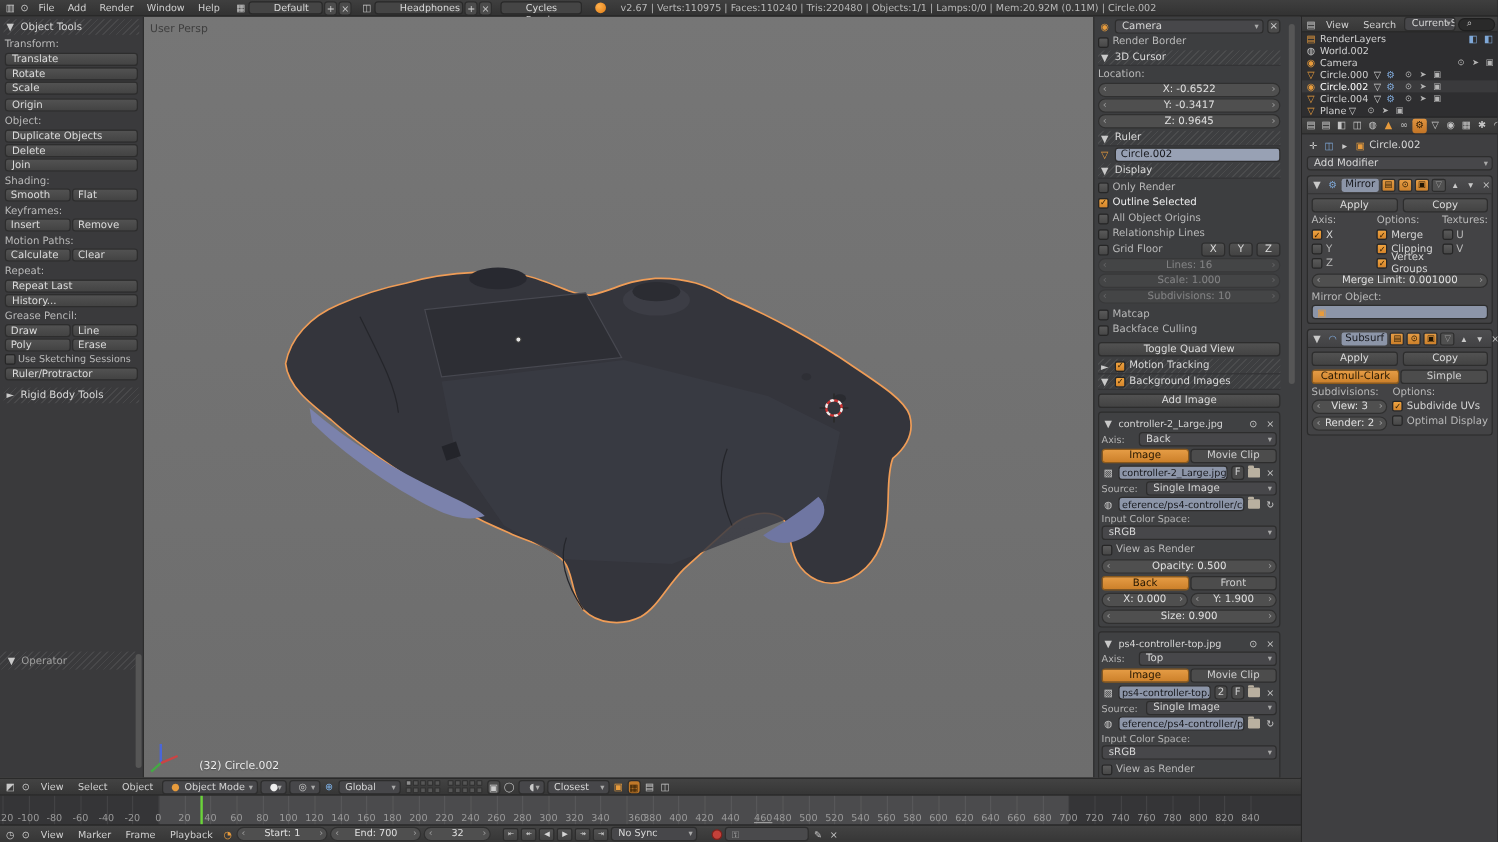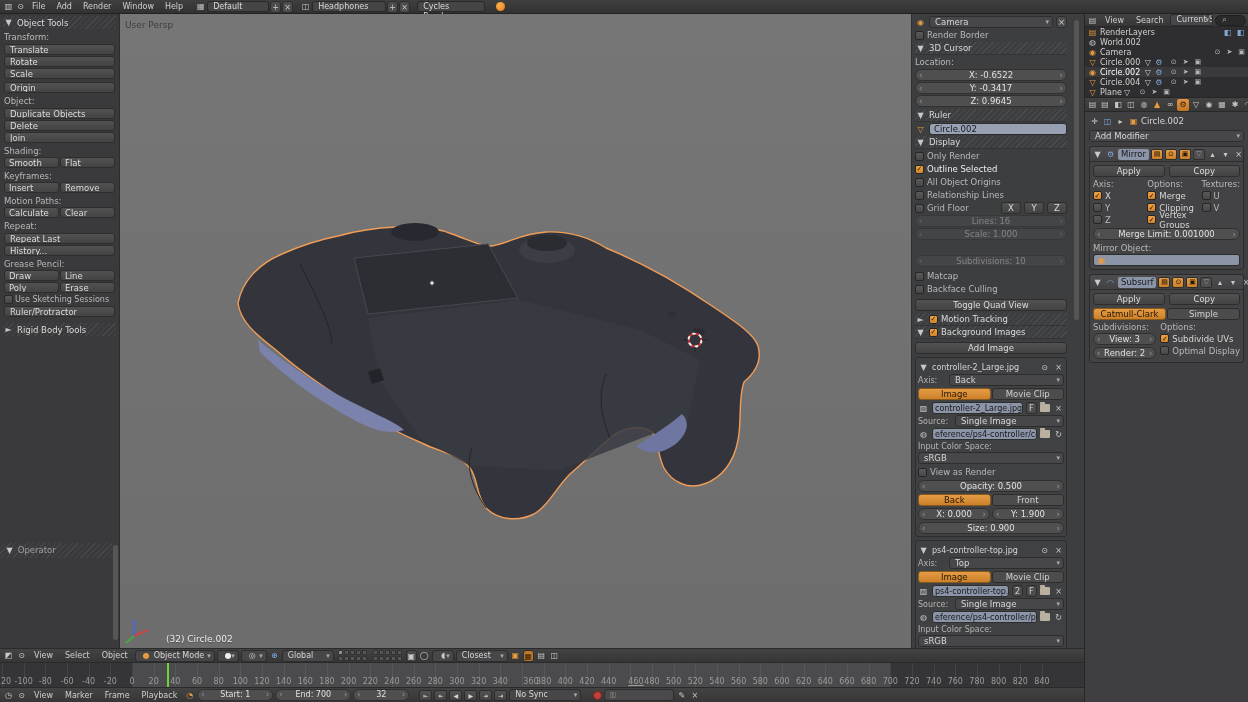--- a/index.html
+++ b/index.html
@@ -34,21 +34,21 @@
 .namefield{background:#98a1b4;color:#17181c;border:1px solid #2d2d2d;border-radius:3px;height:12px;line-height:11px;
   padding:0 4px;overflow:hidden;white-space:nowrap}
 .pathfield{background:#8c95a8;color:#17181c;border:1px solid #2d2d2d;border-radius:3px;height:12px;line-height:11px;
   padding:0 2px;overflow:hidden;white-space:nowrap;font-size:8px}
 .x{width:11px;height:12px;line-height:11px;text-align:center;background:#4c4c4c;border:1px solid #2d2d2d;border-radius:3px;color:#ccc;flex:none}
 .hatch{background:repeating-linear-gradient(135deg,transparent 0 3px,rgba(255,255,255,.07) 3px 4px)}
 
 #topbar{left:0;top:0;width:1248px;height:14px;background:linear-gradient(#3f3f3f,#323232);border-bottom:1px solid #222;
   display:flex;align-items:center;font-size:8px;padding:0 3px;gap:1px}
 #topbar .wg{display:flex;align-items:center;gap:1px;margin-left:6px}
-#topbar .field{background:#454545;border:1px solid #292929;border-radius:3px;height:11px;line-height:10px;padding:0 5px;color:#d9d9d9}
+#topbar .field{background:#454545;border:1px solid #292929;border-radius:3px;height:11px;line-height:10px;padding:0 20px;color:#d9d9d9}
 #stats{color:#b9b9b9;margin-left:8px;white-space:nowrap}
 .logo{width:9px;height:9px;border-radius:50%;background:radial-gradient(circle at 35% 35%,#ffb14e,#e07b12);flex:none;margin:0 3px 0 10px}
 
 #viewport{left:0;top:14px;width:1084px;height:634px;background:linear-gradient(#767676,#6d6d6d);overflow:hidden}
 #view-label{left:125px;top:6px;color:#3e3e3e;font-size:9px}
 #vp-status{left:166px;bottom:4px;color:#ededed;font-size:9px;text-shadow:0 1px 1px rgba(0,0,0,.3)}
 
 #toolshelf{left:0;top:0;width:120px;height:634px;background:#3a3a3c;border-right:1px solid #2c2c2c;padding:2px 3px;font-size:8.5px}
 .ts-h{display:flex;align-items:center;gap:3px;height:13px;color:#d8d8d8}
 .tsec{margin:3px 1px 0}
@@ -130,20 +130,21 @@
     <span class="wg">
       <span class="ico">◫</span>
       <span class="field" style="width:74px">Headphones</span>
       <span class="x">+</span>
       <span class="x">×</span>
     </span>
     <span class="wg">
       <span class="field" style="width:68px">Cycles Render</span>
     </span>
     <span class="logo"></span>
+    <span id="stats">v2.67 | Verts:110975 | Faces:110240 | Tris:220480 | Objects:1/1 | Lamps:0/0 | Mem:20.92M (0.11M) | Circle.002</span>
   </div>
 
   <div id="viewport" class="abs">
     <svg class="abs" style="left:0;top:0" width="1084" height="634" viewBox="0 0 1084 634">
 
       <path d="M238 289
         C242 268,258 250,282 240 C300 232,318 226,338 222 C352 218,372 214,396 213
         C420 212,440 215,452 220 C470 226,478 232,492 232 C512 228,520 220,546 218
         C572 217,590 224,606 234 C640 248,680 270,712 292 C736 308,754 320,758 332
         C762 346,756 358,744 368 C738 384,742 406,738 426 C734 448,722 464,704 470
@@ -322,21 +323,21 @@
           </div>
         <div class="np-row">
             <span class="cb">✓</span>
           <span class="lbl grow">Grid Floor</span>
           <span class="btn" style="width:20px">X</span>
           <span class="btn" style="width:20px">Y</span>
           <span class="btn" style="width:20px">Z</span>
         </div>
         <div class="num dis">Lines: 16</div>
         <div class="num dis" style="margin-top:1px">Scale: 1.000</div>
-        <div class="num dis" style="margin-top:15px">Subdivisions: 10</div>
+        <div class="num dis" style="margin-top:1px">Subdivisions: 10</div>
         <div class="np-row" style="margin-top:3px">
             <span class="cb">✓</span>
           <span class="lbl">Matcap</span>
           </div>
         <div class="np-row">
             <span class="cb">✓</span>
           <span class="lbl">Backface Culling</span>
           </div>
         <div class="btn full" style="margin-top:4px">Toggle Quad View</div>
       </div>

